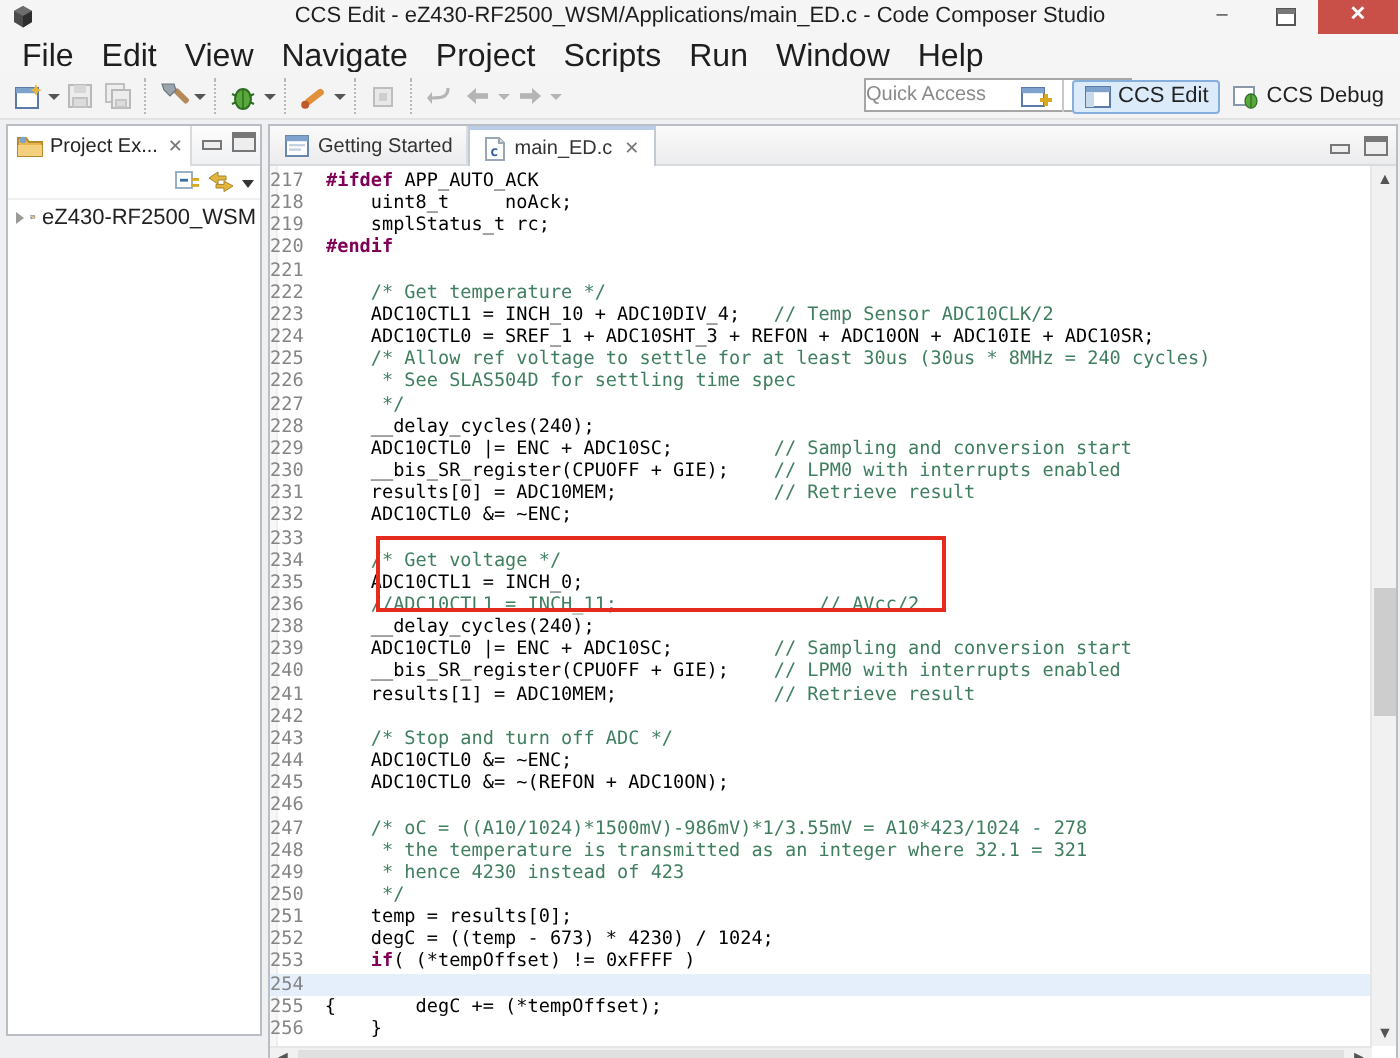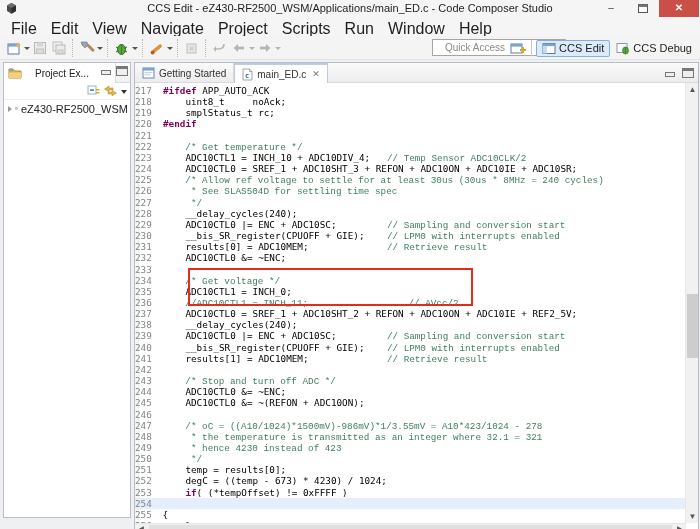--- a/index.html
+++ b/index.html
@@ -22,33 +22,33 @@
   .menubar { position:absolute; left:0; top:18px; width:700px; height:18px; background:#f5f5f5; padding-left:4px; }
   .menu-item { display:inline-block; padding:2px 7px; font-size:16px; color:#1e1e1e; }
   
   .toolbar { position:absolute; left:0; top:36px; width:700px; height:24px; background:#f4f4f4; border-bottom:1px solid #e2e2e2; }
   .tb-left { position:absolute; left:4px; top:2px; height:20px; display:flex; align-items:center; }
   .tb-ico { width:17px; height:17px; display:inline-flex; align-items:center; justify-content:center; margin:0 1px; }
   .dd { width:7px; height:17px; display:inline-flex; align-items:center; justify-content:center; }
   .dd::after { content:""; border-left:3px solid transparent; border-right:3px solid transparent; border-top:3px solid #555; }
   .dd.dis::after { border-top-color:#b5b5b5; }
   .tb-sep { width:1px; height:18px; border-left:1px dotted #b8b8b8; margin:0 4px; }
-  .quick-access { position:absolute; left:432px; top:3px; width:134px; height:17px; border:1px solid #a6a6a6; background:#fff; font-size:10px; padding:0 12px; color:#222; font-family:"Liberation Sans",sans-serif; }
+  .quick-access { position:absolute; left:432px; top:3px; width:134px; height:17px; border:1px solid #a6a6a6; background:#fff; font-size:10px; padding:0 0; color:#222; font-family:"Liberation Sans",sans-serif; }
   .quick-access::placeholder { color:#8a8a8a; }
   .persp-area { position:absolute; right:2px; top:2px; height:20px; display:flex; align-items:center; }
   .persp-btn { display:inline-flex; align-items:center; gap:3px; padding:1px 5px; font-size:11px; border:1px solid transparent; border-radius:2px; white-space:nowrap; }
   .persp-btn.active { background:#dcebfa; border-color:#85aedd; }
   .vsep { width:1px; height:16px; background:#c9c9c9; margin:0 4px; }
   
   .main { position:absolute; left:0; top:60px; width:700px; height:469px; background:#eef0f1; }
   .panel { position:absolute; background:#fff; border:1px solid #b9bec4; }
   
   .px { left:3px; top:2px; width:128px; height:456px; }
   .px-header { height:20px; background:linear-gradient(#fdfdfd,#eef0f2); border-bottom:1px solid #d7dbe0; position:relative; }
-  .px-tab { display:inline-flex; align-items:center; gap:13px; height:20px; padding:0 4px; background:#fff; border-right:1px solid #d7dbe0; font-size:10px; }
+  .px-tab { display:inline-flex; align-items:center; gap:3px; height:20px; padding:0 4px; background:#fff; border-right:1px solid #d7dbe0; font-size:10px; }
   .px-btns { position:absolute; right:2px; top:3px; display:flex; gap:4px; }
   .mini-btn { width:12px; height:10px; position:relative; }
   .mini-btn.min::after { content:""; position:absolute; left:1px; right:1px; bottom:1px; height:3px; border:1px solid #777; background:#eee; }
   .mini-btn.max::after { content:""; position:absolute; inset:0; border:1px solid #777; border-top:3px solid #777; background:#eee; }
   .px-toolbar { height:17px; display:flex; justify-content:flex-end; align-items:center; gap:4px; padding-right:3px; border-bottom:1px solid #f0f0f0; }
   .view-menu-arrow { border-left:3.5px solid transparent; border-right:3.5px solid transparent; border-top:4px solid #333; margin-top:2px; }
   .tree-item { display:flex; align-items:center; gap:3px; padding:2px 2px 2px 4px; font-size:11px; white-space:nowrap; }
   .expander { border-top:3.5px solid transparent; border-bottom:3.5px solid transparent; border-left:4.5px solid #9a9a9a; }
   
   .ed { left:134px; top:2px; width:565px; height:467px; border-bottom:none; }
@@ -58,21 +58,21 @@
   .tab-close { font-size:9px; color:#777; padding-left:2px; }
   .ed-btns { position:absolute; right:4px; top:5px; display:flex; gap:6px; }
   
   .viewport { position:absolute; left:0; top:20px; width:551px; height:440px; background:#fff; overflow:hidden; }
   .ruler { position:absolute; left:0; top:0; width:4px; height:100%; background:#f7f7f7; border-right:1px solid #eee; }
   .code-lines { position:absolute; left:0; top:2px; width:100%; font-family:"DejaVu Sans Mono",monospace; font-size:9.3px; line-height:11.17px; }
   .code-line { height:11.17px; white-space:pre; display:flex; }
   .code-line.hl { background:#e4effb;flex-direction:column; }
   .ln { width:23px; color:#858585; flex:none; }
   .lt { padding-left:5px; color:#000; }
-  .lt .c { color:#3f7f5f;font-family:Liberation Mono, monospace; }
+  .lt .c { color:#3f7f5f; }
   .lt .pp { color:#7f0055; font-weight:bold; }
   .lt .kw { color:#7f0055; font-weight:bold; }
   .red-box { position:absolute; left:53px; top:185px; width:285px; height:38px; border:2px solid #e52a1e; }
   
   .vscroll { position:absolute; right:0; top:20px; width:13px; height:440px; background:#f1f1f1; border-left:1px solid #e6e6e6; }
   .vscroll .arrow { position:absolute; left:0; width:13px; height:13px; color:#555; font-size:8px; text-align:center; line-height:13px; }
   .vscroll .thumb { position:absolute; left:1px; width:11px; top:211px; height:64px; background:#cdcdcd; }
   .hscroll { position:absolute; left:0; top:460px; width:551px; height:7px; background:#f1f1f1; border-top:1px solid #e6e6e6; overflow:hidden; }
   .hscroll .arrow { position:absolute; top:0; width:13px; height:7px; color:#555; font-size:8px; line-height:9px; text-align:center; }
   .hscroll .thumb { position:absolute; left:14px; right:14px; top:1px; height:12px; background:#e0e0e0; }
@@ -302,39 +302,38 @@
           <div class="code-line"><span class="ln">227</span><span class="lt"><span class="c">     */</span></span></div>
           <div class="code-line"><span class="ln">228</span><span class="lt"><span class="t">    __delay_cycles(240);</span></span></div>
           <div class="code-line"><span class="ln">229</span><span class="lt"><span class="t">    ADC10CTL0 |= ENC + ADC10SC;         </span><span class="c">// Sampling and conversion start</span></span></div>
           <div class="code-line"><span class="ln">230</span><span class="lt"><span class="t">    __bis_SR_register(CPUOFF + GIE);    </span><span class="c">// LPM0 with interrupts enabled</span></span></div>
           <div class="code-line"><span class="ln">231</span><span class="lt"><span class="t">    results[0] = ADC10MEM;              </span><span class="c">// Retrieve result</span></span></div>
           <div class="code-line"><span class="ln">232</span><span class="lt"><span class="t">    ADC10CTL0 &amp;= ~ENC;</span></span></div>
           <div class="code-line"><span class="ln">233</span><span class="lt"></span></div>
           <div class="code-line"><span class="ln">234</span><span class="lt"><span class="c">    /* Get voltage */</span></span></div>
           <div class="code-line"><span class="ln">235</span><span class="lt"><span class="t">    ADC10CTL1 = INCH_0;</span></span></div>
           <div class="code-line"><span class="ln">236</span><span class="lt"><span class="c">    //ADC10CTL1 = INCH_11;                  // AVcc/2</span></span></div>
-          <div class="code-line"><span class="ln">237</span><span class="lt"><span class="t">    ADC10CTL0 = SREF_1 + ADC10SHT_2 + REFON + ADC10ON + ADC10IE + REF2_5V;</span></span></div>
           <div class="code-line"><span class="ln">238</span><span class="lt"><span class="t">    __delay_cycles(240);</span></span></div>
           <div class="code-line"><span class="ln">239</span><span class="lt"><span class="t">    ADC10CTL0 |= ENC + ADC10SC;         </span><span class="c">// Sampling and conversion start</span></span></div>
           <div class="code-line"><span class="ln">240</span><span class="lt"><span class="t">    __bis_SR_register(CPUOFF + GIE);    </span><span class="c">// LPM0 with interrupts enabled</span></span></div>
           <div class="code-line"><span class="ln">241</span><span class="lt"><span class="t">    results[1] = ADC10MEM;              </span><span class="c">// Retrieve result</span></span></div>
           <div class="code-line"><span class="ln">242</span><span class="lt"></span></div>
           <div class="code-line"><span class="ln">243</span><span class="lt"><span class="c">    /* Stop and turn off ADC */</span></span></div>
           <div class="code-line"><span class="ln">244</span><span class="lt"><span class="t">    ADC10CTL0 &amp;= ~ENC;</span></span></div>
           <div class="code-line"><span class="ln">245</span><span class="lt"><span class="t">    ADC10CTL0 &amp;= ~(REFON + ADC10ON);</span></span></div>
           <div class="code-line"><span class="ln">246</span><span class="lt"></span></div>
           <div class="code-line"><span class="ln">247</span><span class="lt"><span class="c">    /* oC = ((A10/1024)*1500mV)-986mV)*1/3.55mV = A10*423/1024 - 278</span></span></div>
           <div class="code-line"><span class="ln">248</span><span class="lt"><span class="c">     * the temperature is transmitted as an integer where 32.1 = 321</span></span></div>
           <div class="code-line"><span class="ln">249</span><span class="lt"><span class="c">     * hence 4230 instead of 423</span></span></div>
           <div class="code-line"><span class="ln">250</span><span class="lt"><span class="c">     */</span></span></div>
           <div class="code-line"><span class="ln">251</span><span class="lt"><span class="t">    temp = results[0];</span></span></div>
           <div class="code-line"><span class="ln">252</span><span class="lt"><span class="t">    degC = ((temp - 673) * 4230) / 1024;</span></span></div>
           <div class="code-line"><span class="ln">253</span><span class="lt"><span class="t">    </span><span class="kw">if</span><span class="t">( (*tempOffset) != 0xFFFF )</span></span></div>
           <div class="code-line hl"><span class="ln">254</span><span class="lt"><span class="t">    {</span></span></div>
-          <div class="code-line"><span class="ln">255</span></div>
+          <div class="code-line"><span class="ln">255</span><span class="lt"><span class="t">        degC += (*tempOffset);</span></span></div>
           <div class="code-line"><span class="ln">256</span><span class="lt"><span class="t">    }</span></span></div>
         </div>
       <div class="red-box"></div>
     </div>
 
     <div class="vscroll">
       <span class="arrow" style="top:0">▲</span>
       <div class="thumb"></div>
       <span class="arrow" style="bottom:0">▼</span>
     </div>

